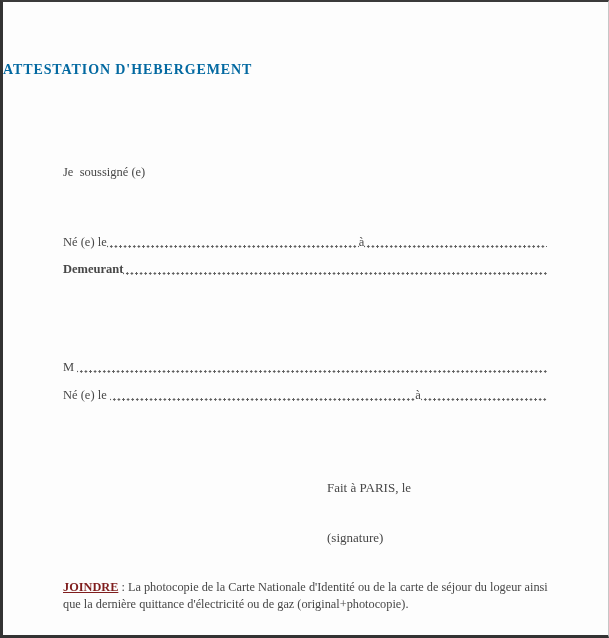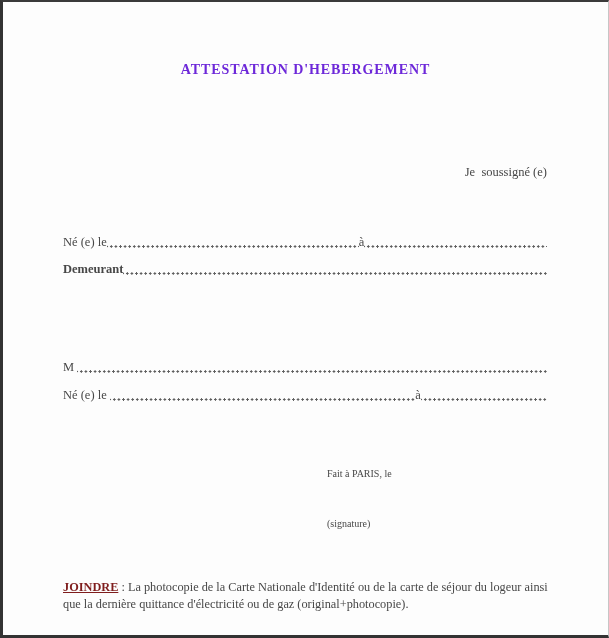--- a/index.html
+++ b/index.html
@@ -16,36 +16,34 @@
     overflow: hidden;
     font-family: "Liberation Serif", "DejaVu Serif", serif;
     color: #474747;
   }
   .doc-title {
     position: absolute;
     left: 0; right: 0;
     top: 58px;
     height: 20px;
     line-height: 20px;
-    text-align: center;
     font-weight: bold;
     font-size: 14px;
     letter-spacing: 0.9px;
-    color: #6d28d9;
+    color: #0369a1;
     white-space: pre;
   }
   .row {
     position: absolute;
     left: 60px;
     right: 61px;
     height: 20px;
     line-height: 20px;
     font-size: 12.5px;
     display: flex;
-    justify-content: flex-end;
   }
   .row .lbl { white-space: pre; flex: 0 0 auto; }
   .dots {
     display: block;
     align-self: stretch;
     background-image: radial-gradient(circle, #5e5e5e 1px, rgba(0,0,0,0) 1.35px);
     background-size: 4.6px 3px;
     background-repeat: repeat-x;
     background-position: 2px 13px;
     min-width: 8px;
@@ -54,22 +52,22 @@
   .g-nom2 { flex-grow: 149; }
   .g-ne1a { flex-grow: 247; }
   .g-ne1b { flex-grow: 179; }
   .g-ne2a { flex-grow: 300; }
   .g-ne2b { flex-grow: 124; }
   .g-fill { flex-grow: 1; }
   .plain { display: block; white-space: pre; }
   .closing {
     position: absolute;
     left: 324px;
-    top: 431px;
-    font-size: 10px;
+    top: 445px;
+    font-size: 13px;
     line-height: 16.5px;
     white-space: pre;
   }
   .footer-note {
     position: absolute;
     left: 60px;
     top: 577px;
     width: 500px;
     font-size: 12.3px;
     line-height: 17px;

